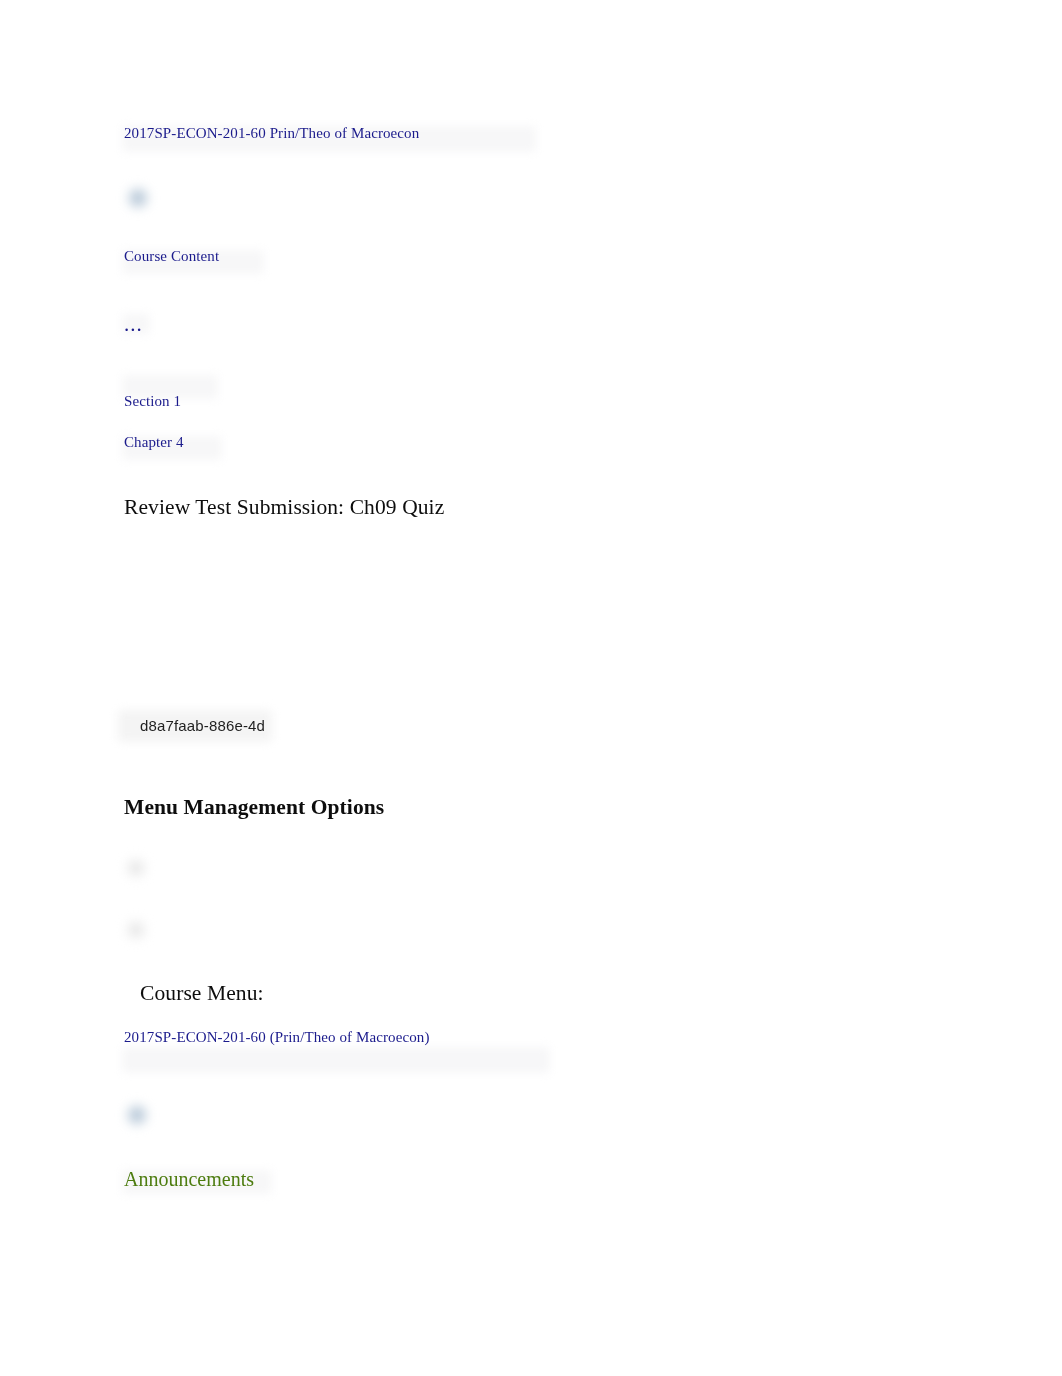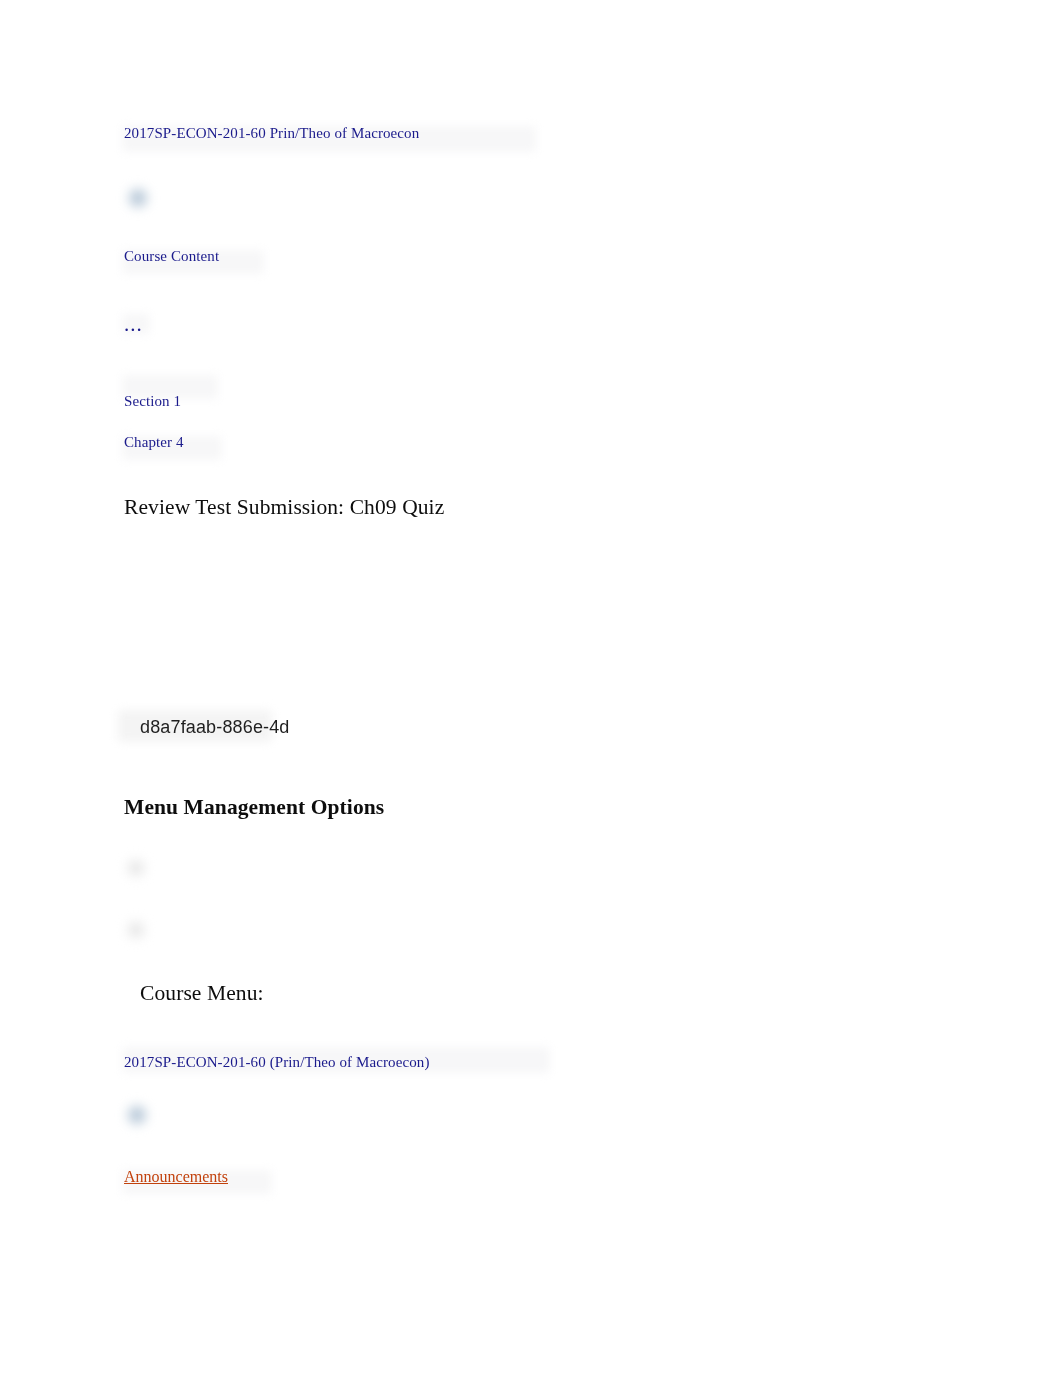--- a/index.html
+++ b/index.html
@@ -43,23 +43,22 @@
     line-height: 1.2;
   }
 
   .lnk {
     color: #1b1b8c;
     font-size: 15px;
     letter-spacing: 0.1px;
   }
 
   .lnk-sm {
-    color: #c2410c;
-    font-size: 16px;
-    text-decoration: underline;
+    color: #4d7c0f;
+    font-size: 20px;
   }
 
   .plain {
     color: #0d0d0d;
     font-size: 21.5px;
     letter-spacing: 0.1px;
   }
 
   .dots {
     color: #1b1b8c;
@@ -84,21 +83,21 @@
   .ghost {
     position: absolute;
     background: #f7f7f8;
     filter: blur(4px);
     border-radius: 2px;
   }
 
   .uuid-chip {
     position: absolute;
     font-family: "Liberation Sans", "DejaVu Sans", sans-serif;
-    font-size: 18px;
+    font-size: 15px;
     color: #1f1f1f;
     letter-spacing: 0.15px;
     white-space: nowrap;
     filter: blur(0.4px);
   }
   .uuid-bg {
     position: absolute;
     background: #f4f4f4;
     filter: blur(5px);
     border-radius: 3px;
@@ -135,21 +134,21 @@
 
     <div class="line plain soft" style="top:795px;font-weight:bold;">Menu Management Options</div>
 
     <div class="blob blob-gray" style="left:2px; top:858px; width:20px; height:20px;"></div>
 
     <div class="blob blob-gray" style="left:2px; top:920px; width:20px; height:20px;"></div>
 
     <div class="line plain soft" style="top:981px;margin-left:16px;">Course Menu:</div>
 
     <div class="ghost" style="left:-2px; top:1047px; width:428px; height:26px;"></div>
-    <div class="line lnk soft" style="top:1053px;">2017SP-ECON-201-60 (Prin/Theo of Macroecon)</div>
+    <div class="line lnk soft" style="top:1028px;">2017SP-ECON-201-60 (Prin/Theo of Macroecon)</div>
 
     <div class="blob blob-blue" style="left:2px; top:1104px; width:22px; height:22px;"></div>
 
     <div class="ghost" style="left:-2px; top:1170px; width:150px; height:24px;"></div>
     <div class="line lnk-sm soft" style="top:1167px;">Announcements</div>
 
   </div>
 </div>
 
 </body></html>

